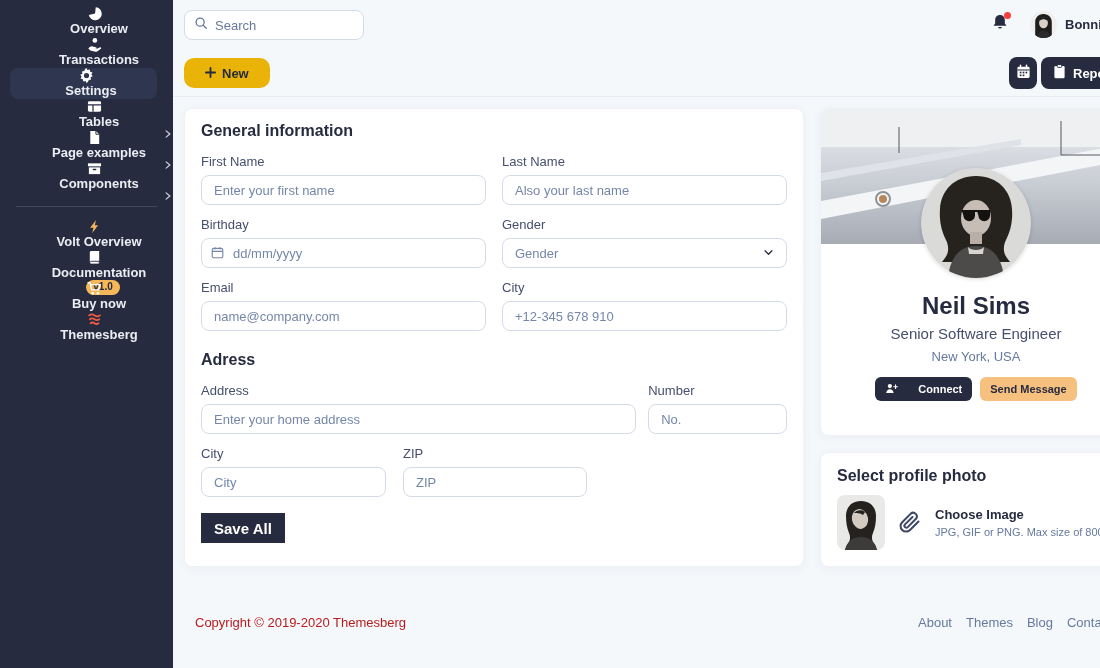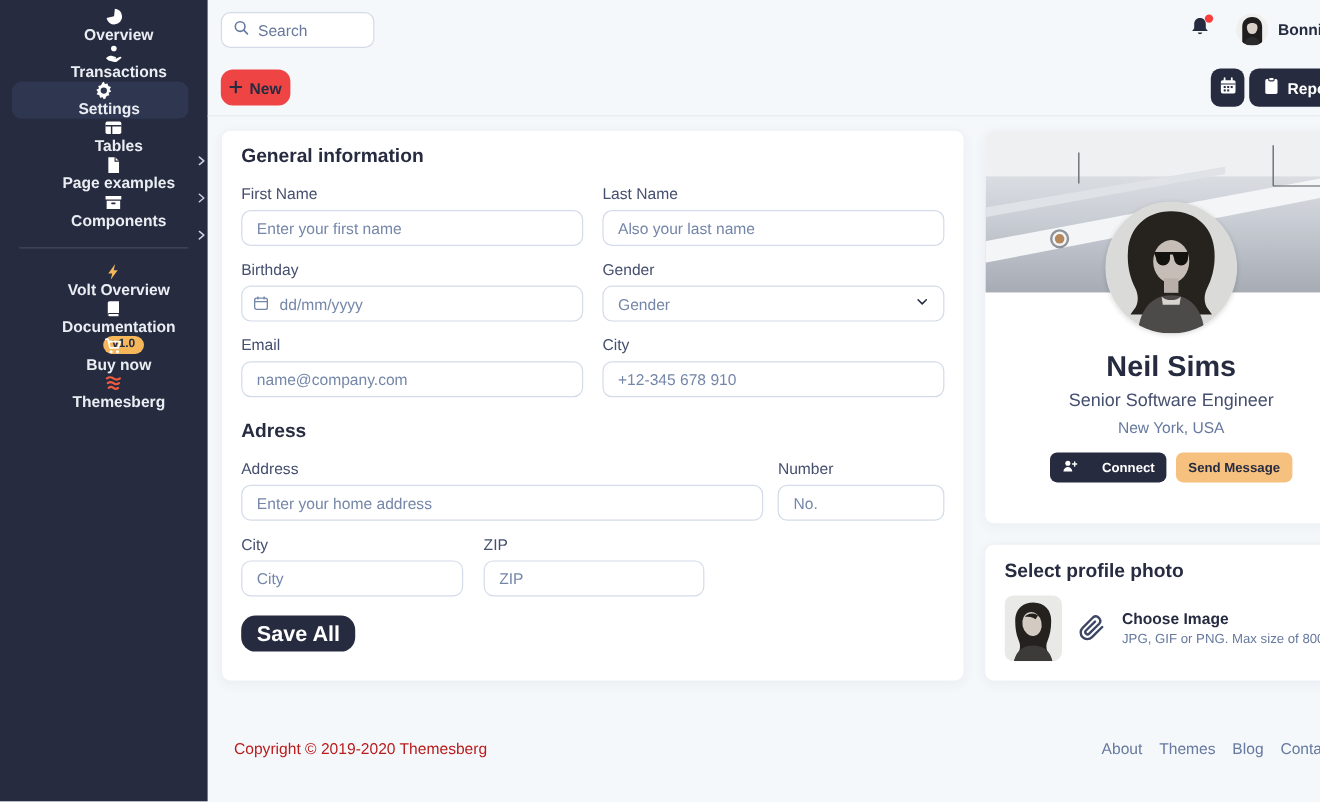--- a/index.html
+++ b/index.html
@@ -16,35 +16,35 @@
   .nav-item.active { background:#2e3650; border-radius:8px; margin:0 16px 0 10px; padding-left:15px; }
   .nav-item .chev { margin-left:auto; display:inline-flex; }
   .sb-divider { border-top:1px solid rgba(255,255,255,.14); margin:14px 16px 12px 16px; }
   .badge { background:#f5b759; color:#262b40; font-size:10px; font-weight:700;
     padding:2px 7px 3px; border-radius:10px; margin-left:8px; line-height:1; }
 
   
   .main { position:relative; width:927px; height:668px; }
 
   .topbar { height:50px; display:flex; align-items:center; padding-left:11px; position:relative; }
-  .search-box { width:128px; height:30px; background:#fff; border:1px solid #d4dbe8; border-radius:8px;
+  .search-box { width:180px; height:30px; background:#fff; border:1px solid #d4dbe8; border-radius:8px;
     display:flex; align-items:center; padding:0 9px; }
   .search-box input { border:none; outline:none; width:100%; font-size:13px; margin-left:7px;
     font-family:"Liberation Sans", sans-serif; color:#566583; background:transparent; }
   .search-box input::placeholder { color:#68799c; }
   .topbar-right { position:absolute; left:817px; top:10px; display:flex; align-items:center; white-space:nowrap; }
   .bell-btn { position:relative; width:20px; height:28px; background:none; border:none; cursor:pointer;
     display:flex; align-items:center; justify-content:center; }
   .bell-dot { position:absolute; top:2px; right:-1px; width:7px; height:7px; border-radius:50%; background:#fa3e3e; }
   .avatar-sm { width:27px; height:27px; border-radius:50%; overflow:hidden; margin-left:20px; cursor:pointer; flex-shrink:0; }
   .user-name { font-size:13px; font-weight:700; color:#262b40; margin-left:8px; }
 
   .toolbar { height:47px; display:flex; align-items:center; padding-left:11px;
     border-bottom:1px solid #e7ecf3; position:relative; }
-  .btn-new { height:30px; padding:0 7px; border:none; border-radius:10px; background:#ef4444;
+  .btn-new { height:30px; padding:0 21px; border:none; border-radius:10px; background:#eab308;
     color:#262b40; font-size:13px; font-weight:700; display:flex; align-items:center; gap:6px; cursor:pointer;
     font-family:"Liberation Sans", sans-serif; }
   .toolbar-right { position:absolute; left:836px; top:7px; display:flex; gap:4px; }
   .btn-dark { height:32px; background:#262b40; border:none; border-radius:8px; color:#fff;
     display:flex; align-items:center; justify-content:center; cursor:pointer;
     font-family:"Liberation Sans", sans-serif; }
   .btn-cal { width:28px; }
   .btn-reports { padding:0 12px; gap:7px; font-size:13px; font-weight:700; }
 
   .content { display:flex; gap:16px; padding:11px 0 0 11px; }
@@ -62,22 +62,22 @@
   .inp-wrap { position:relative; }
   .inp-wrap .inp { padding-left:31px; }
   .inp-ico { position:absolute; left:10px; top:8px; display:inline-flex; }
   .fake-select { width:100%; height:30px; border:1px solid #d4dbe8; border-radius:8px; padding:0 12px;
     display:flex; align-items:center; justify-content:space-between; cursor:pointer; background:#fff; }
   .fake-select .ph { font-size:13px; color:#7587a9; }
   .addr-row { display:flex; gap:12px; margin-bottom:12px; }
   .f-address { width:436px; } .f-number { width:139px; }
   .city-row { display:flex; gap:17px; margin-bottom:16px; }
   .f-city { width:185px; } .f-zip { width:184px; }
-  .btn-save { height:30px; padding:0 13px; background:#262b40; border:none; border-radius:12px;
-    color:#fff; font-size:18px; font-weight:600; cursor:pointer; font-family:"Liberation Sans", sans-serif; }
+  .btn-save { height:30px; padding:0 13px; background:#262b40; border:none; border-radius:0;
+    color:#fff; font-size:15px; font-weight:600; cursor:pointer; font-family:"Liberation Sans", sans-serif; }
 
   
   .right-col { width:312px; flex-shrink:0; }
   .profile-card { text-align:center; padding-bottom:34px; overflow:hidden; }
   .cover { height:135px; border-radius:8px 8px 0 0; overflow:hidden; }
   .cover svg { display:block; width:100%; height:100%; }
   .avatar-lg { width:110px; height:110px; border-radius:50%; overflow:hidden; margin:-76px auto 0;
     position:relative; box-shadow:0 1px 4px rgba(0,0,0,.15); }
   .p-name { font-size:24px; font-weight:700; color:#262b40; margin-top:14px; }
   .p-role { font-size:15px; color:#454f6e; margin-top:5px; }

